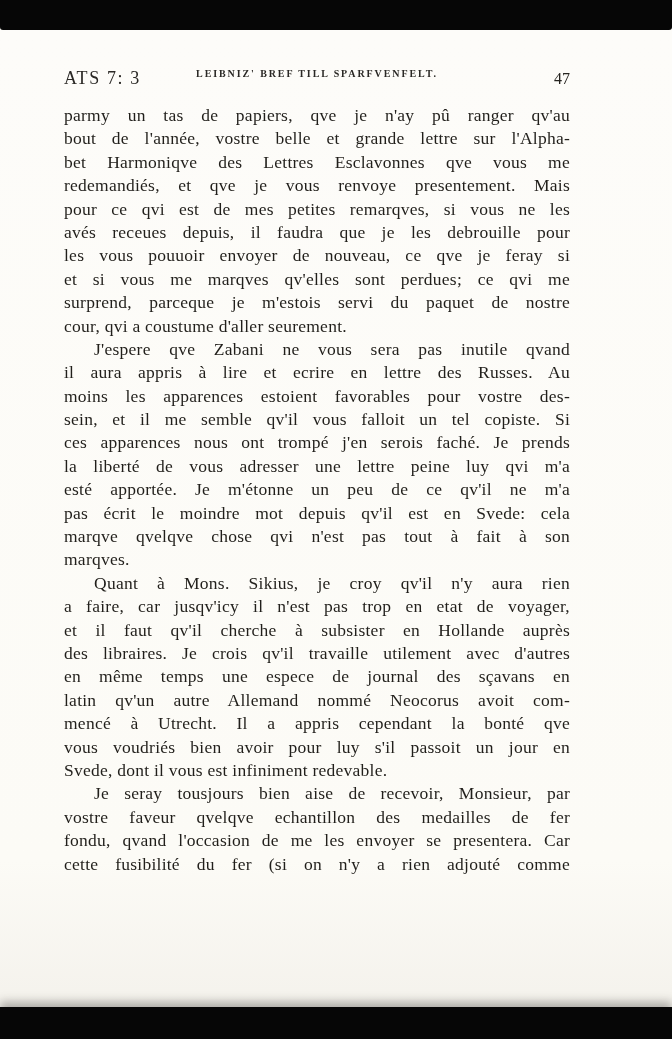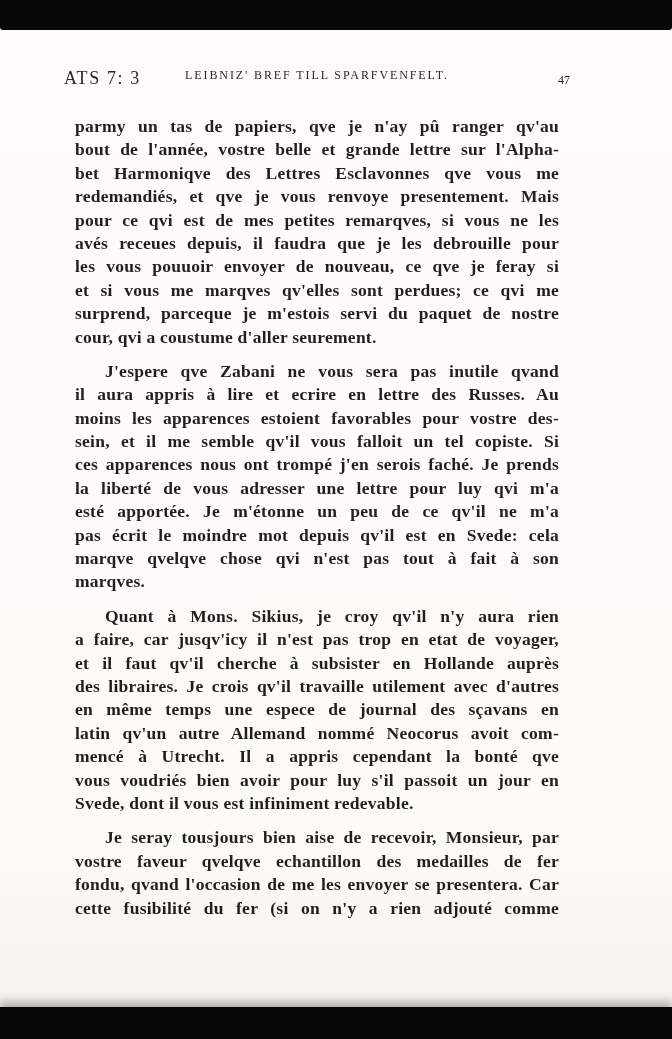--- a/index.html
+++ b/index.html
@@ -29,32 +29,32 @@
   .header {
     position: absolute; top: 38px; left: 64px; width: 506px;
     height: 20px;
     display: flex; align-items: baseline;
   }
   .h-left {
     font-size: 18px; letter-spacing: 1.6px; color: #2a2825;
   }
   .h-center {
     position: absolute; left: 0; right: 0; text-align: center;
-    font-size: 12px; letter-spacing: 1.9px; color: #2a2825;
+    font-size: 10px; letter-spacing: 1.9px; color: #2a2825; font-weight: bold;
   }
   .h-right {
-    margin-left: auto; font-size: 12px; color: #25231f;
+    margin-left: auto; font-size: 16px; color: #25231f;
   }
   .body-text {
     position: absolute; top: 74px; left: 64px; width: 506px;
     font-size: 17.5px;
     letter-spacing: 0.25px;
     color: #211f1b;
   }
-  .paragraph { margin: 11px; font-weight: bold; }
+  .paragraph { margin: 0; }
   .line {
     height: 23.4px; line-height: 23.4px;
     text-align: justify;
     text-align-last: justify;
     overflow: hidden;
     white-space: normal;
   }
   .line.indent { text-indent: 30px; }
   .line.last { text-align-last: left; }
 </style>
@@ -83,21 +83,21 @@
           <div class="line">et si vous me marqves qv'elles sont perdues; ce qvi me</div>
           <div class="line">surprend, parceque je m'estois servi du paquet de nostre</div>
           <div class="line last">cour, qvi a coustume d'aller seurement.</div>
         </div>
         <div class="paragraph">
           <div class="line indent">J'espere qve Zabani ne vous sera pas inutile qvand</div>
           <div class="line">il aura appris à lire et ecrire en lettre des Russes. Au</div>
           <div class="line">moins les apparences estoient favorables pour vostre des-</div>
           <div class="line">sein, et il me semble qv'il vous falloit un tel copiste. Si</div>
           <div class="line">ces apparences nous ont trompé j'en serois faché. Je prends</div>
-          <div class="line">la liberté de vous adresser une lettre pour luy qvi m'a</div>
+          <div class="line">la liberté de vous adresser une lettre peine luy qvi m'a</div>
           <div class="line">esté apportée. Je m'étonne un peu de ce qv'il ne m'a</div>
           <div class="line">pas écrit le moindre mot depuis qv'il est en Svede: cela</div>
           <div class="line">marqve qvelqve chose qvi n'est pas tout à fait à son</div>
           <div class="line last">marqves.</div>
         </div>
         <div class="paragraph">
           <div class="line indent">Quant à Mons. Sikius, je croy qv'il n'y aura rien</div>
           <div class="line">a faire, car jusqv'icy il n'est pas trop en etat de voyager,</div>
           <div class="line">et il faut qv'il cherche à subsister en Hollande auprès</div>
           <div class="line">des libraires. Je crois qv'il travaille utilement avec d'autres</div>

